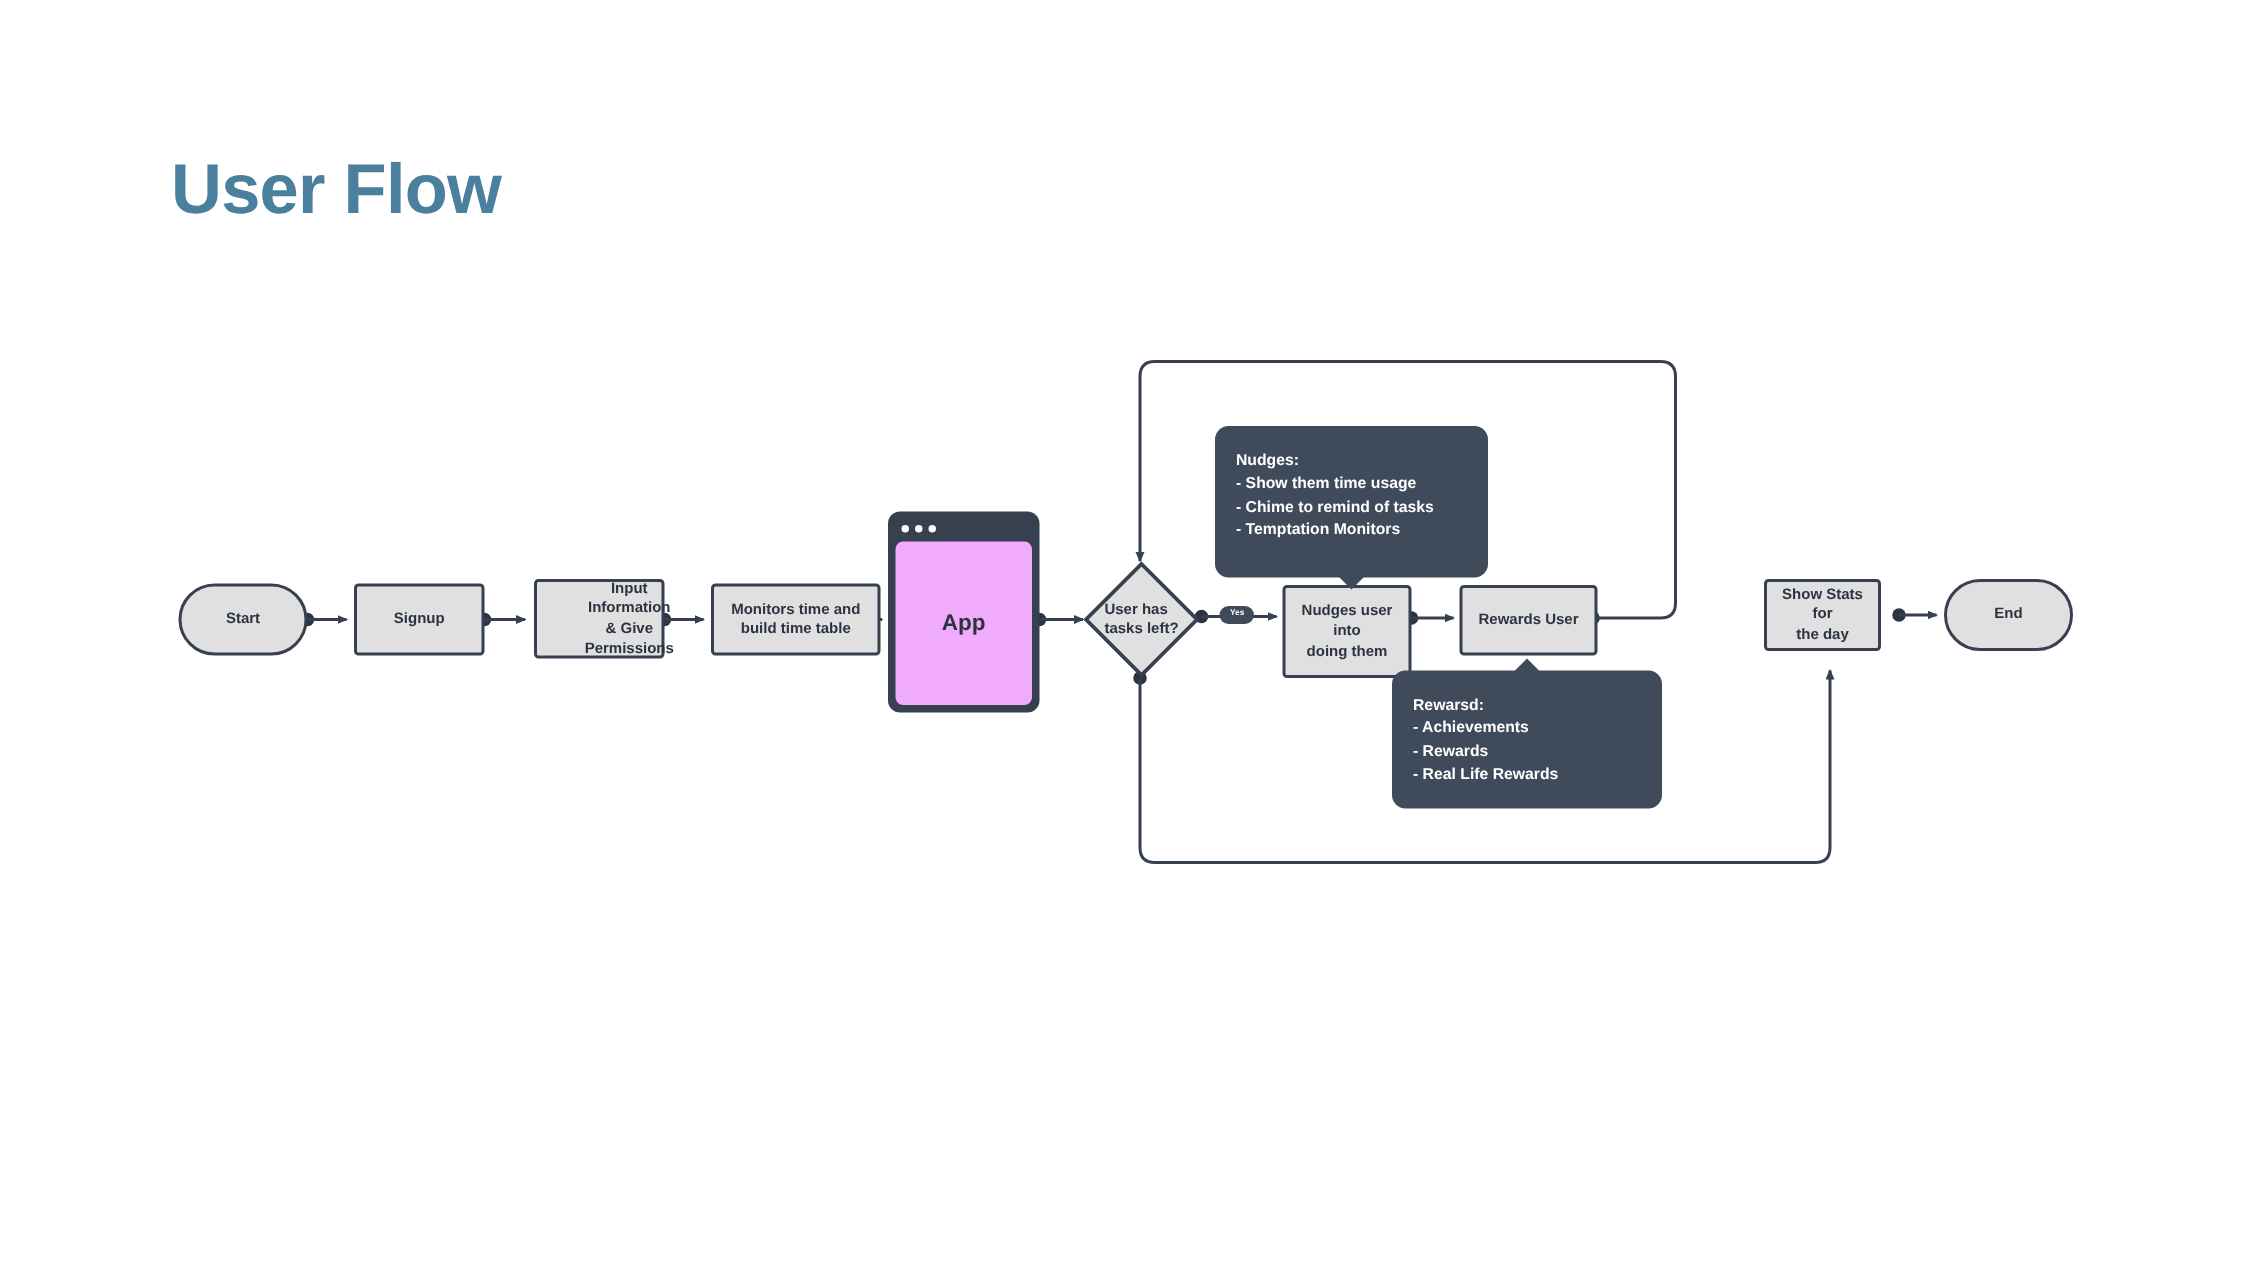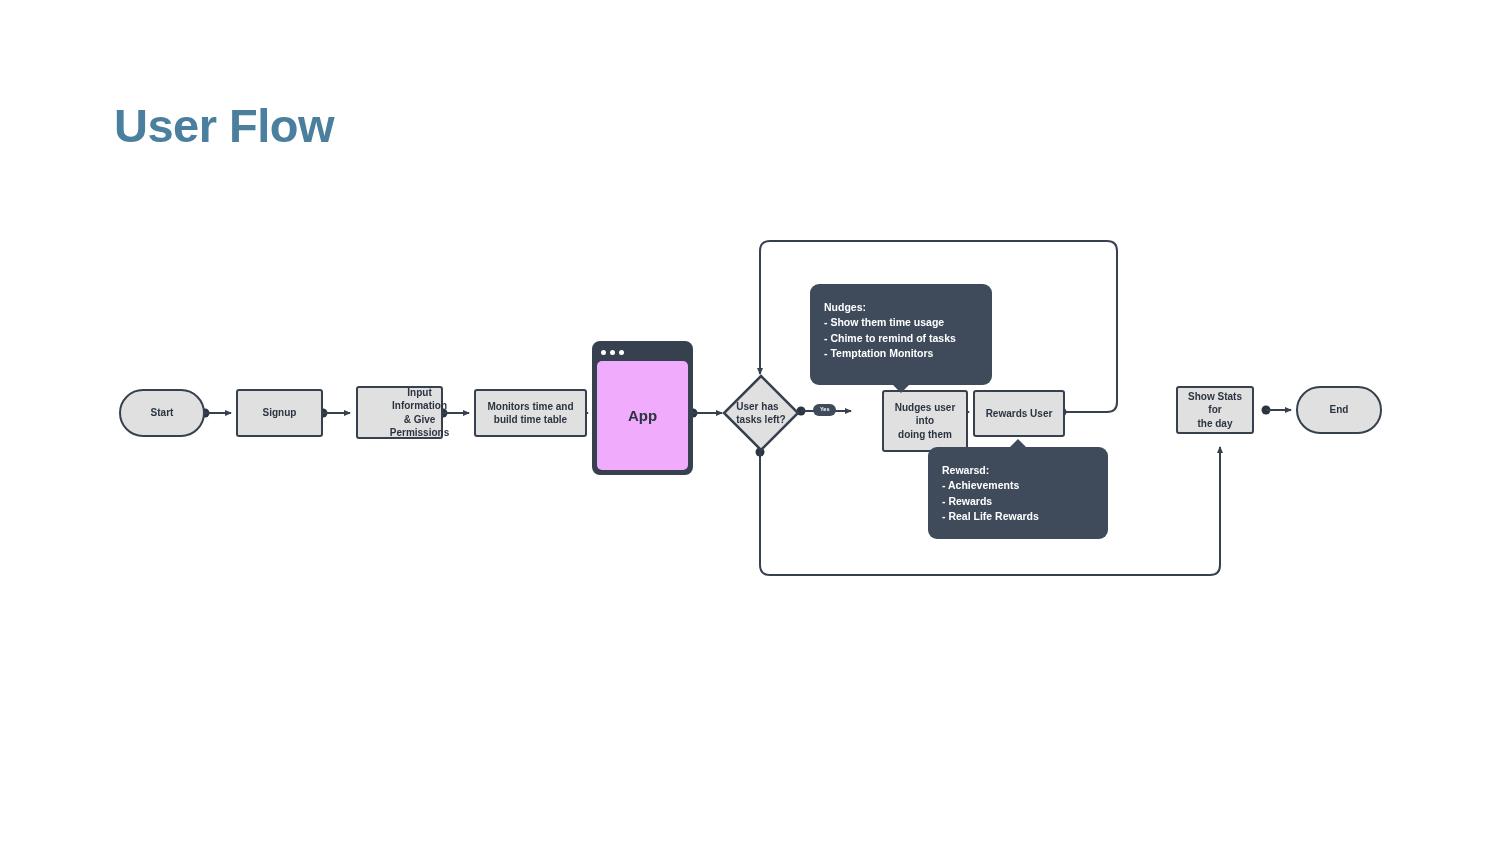--- a/index.html
+++ b/index.html
@@ -250,21 +250,21 @@
       <polygon points="39,2 76,39 39,76 2,39" fill="#e0e0e0" stroke="#37404f" stroke-width="2.5"></polygon>
     </svg>
     <div class="diamond-label">
       <span>User has</span><br>
       <span>tasks left?</span>
     </div>
   </div>
 
   <div class="edge-label" style="left:813px; top:404px;">Yes</div>
 
-  <div class="node rect" style="left:855px; top:390px; width:86px; height:62px; flex-direction:column;margin-left:27px;">
+  <div class="node rect" style="left:855px; top:390px; width:86px; height:62px; flex-direction:column;">
     <span>Nudges user into</span>
     <span>doing them</span>
   </div>
 
   <div class="node rect" style="left:973px; top:390px; width:92px; height:47px;">
     <span>Rewards User</span>
   </div>
 
   <div class="node rect" style="left:1176px; top:386px; width:78px; height:48px; flex-direction:column;">
     <span>Show Stats for</span>

